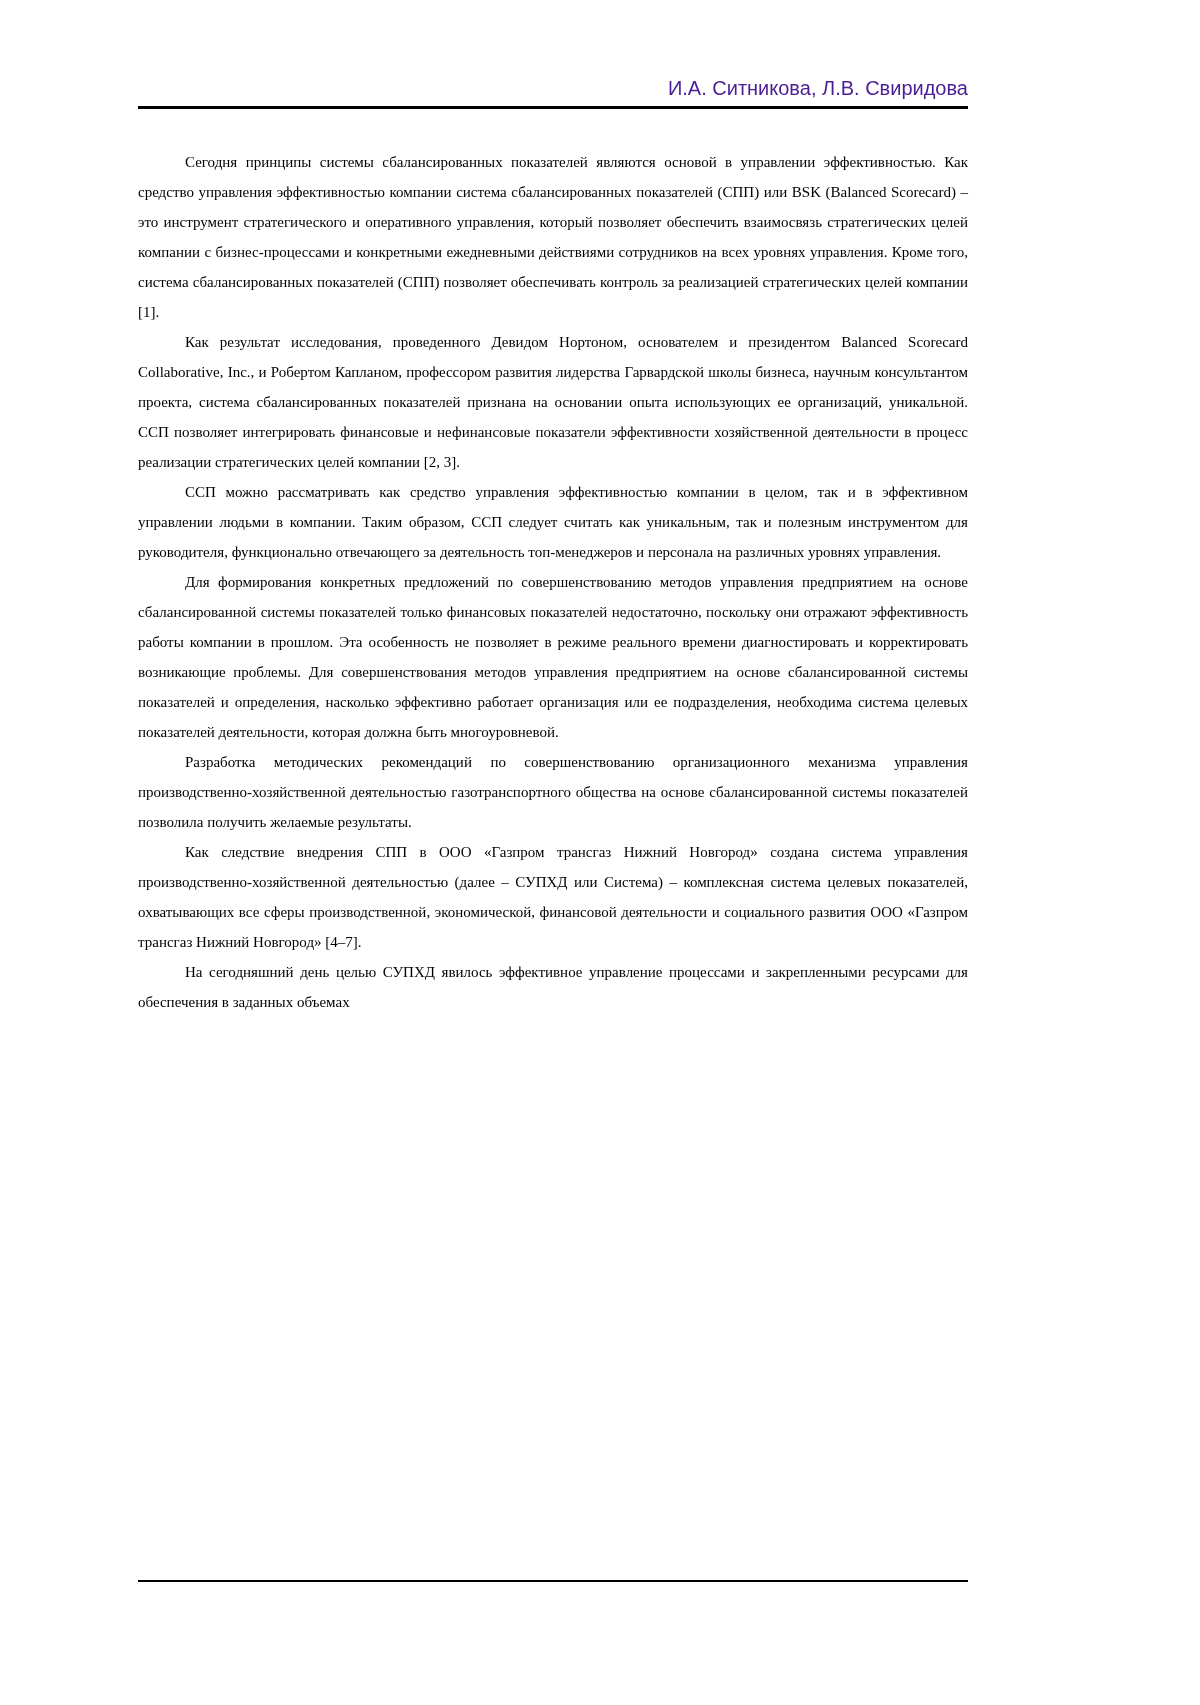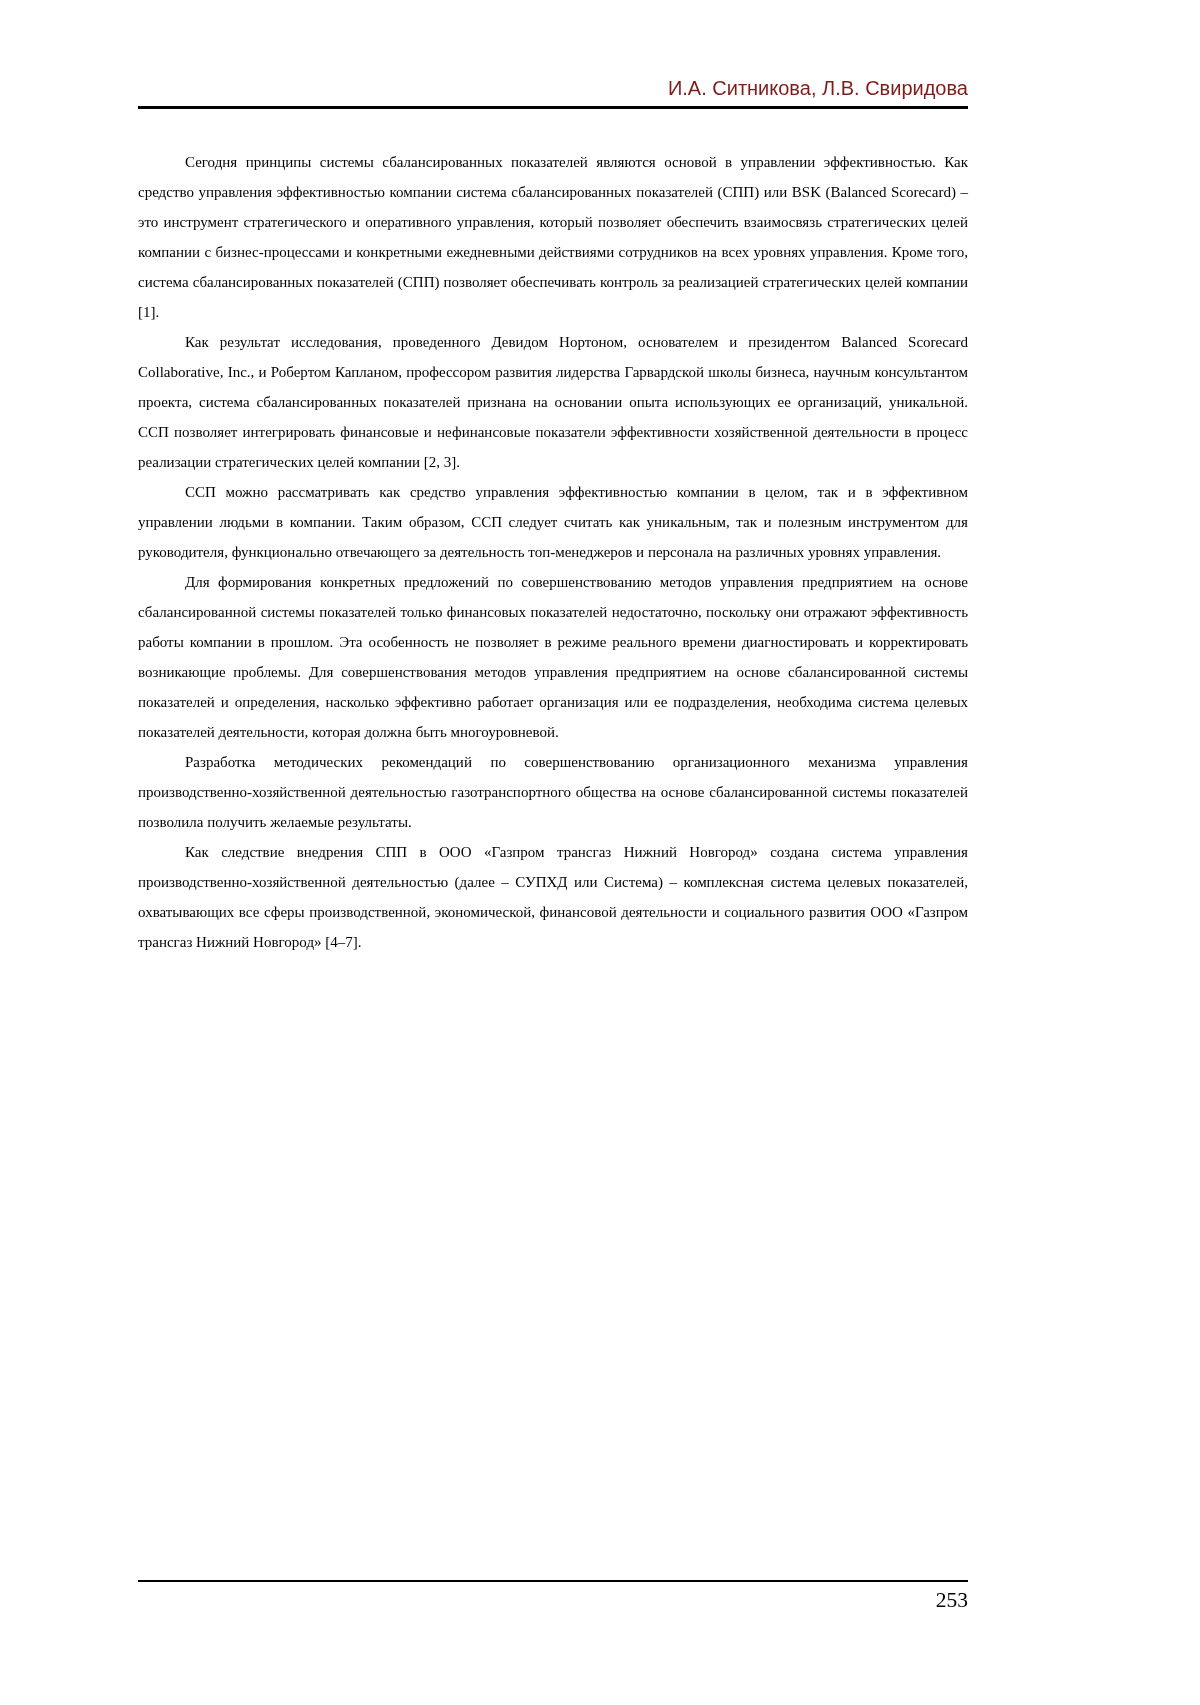--- a/index.html
+++ b/index.html
@@ -23,21 +23,21 @@
       width: 830px;
     }
     .header {
       padding-top: 76px;
     }
     .authors {
       font-family: "Liberation Sans", sans-serif;
       font-size: 20px;
       line-height: 24px;
       text-align: right;
-      color: #7f1d1d;
+      color: #4c1d95;
     }
     .header-rule {
       margin-top: 6px;
       height: 3px;
       background: #000000;
       width: 100%;
     }
     .body-text {
       margin-top: 38px;
       font-family: "Liberation Serif", serif;
@@ -82,22 +82,22 @@
       <div class="header-rule"></div>
     </div>
 
     <div class="body-text">
       <p>Сегодня принципы системы сбалансированных показателей являются основой в управлении эффективностью. Как средство управления эффективностью компании система сбалансированных показателей (СПП) или BSK (Balanced Scorecard) – это инструмент стратегического и оперативного управления, который позволяет обеспечить взаимосвязь стратегических целей компании с бизнес-процессами и конкретными ежедневными действиями сотрудников на всех уровнях управления. Кроме того, система сбалансированных показателей (СПП) позволяет обеспечивать контроль за реализацией стратегических целей компании [1].</p>
       <p>Как результат исследования, проведенного Девидом Нортоном, основателем и президентом Balanced Scorecard Collaborative, Inc., и Робертом Капланом, профессором развития лидерства Гарвардской школы бизнеса, научным консультантом проекта, система сбалансированных показателей признана на основании опыта использующих ее организаций, уникальной. ССП позволяет интегрировать финансовые и нефинансовые показатели эффективности хозяйственной деятельности в процесс реализации стратегических целей компании [2, 3].</p>
       <p>ССП можно рассматривать как средство управления эффективностью компании в целом, так и в эффективном управлении людьми в компании. Таким образом, ССП следует считать как уникальным, так и полезным инструментом для руководителя, функционально отвечающего за деятельность топ-менеджеров и персонала на различных уровнях управления.</p>
       <p>Для формирования конкретных предложений по совершенствованию методов управления предприятием на основе сбалансированной системы показателей только финансовых показателей недостаточно, поскольку они отражают эффективность работы компании в прошлом. Эта особенность не позволяет в режиме реального времени диагностировать и корректировать возникающие проблемы. Для совершенствования методов управления предприятием на основе сбалансированной системы показателей и определения, насколько эффективно работает организация или ее подразделения, необходима система целевых показателей деятельности, которая должна быть многоуровневой.</p>
       <p>Разработка методических рекомендаций по совершенствованию организационного механизма управления производственно-хозяйственной деятельностью газотранспортного общества на основе сбалансированной системы показателей позволила получить желаемые результаты.</p>
       <p>Как следствие внедрения СПП в ООО «Газпром трансгаз Нижний Новгород» создана система управления производственно-хозяйственной деятельностью (далее – СУПХД или Система) – комплексная система целевых показателей, охватывающих все сферы производственной, экономической, финансовой деятельности и социального развития ООО «Газпром трансгаз Нижний Новгород» [4–7].</p>
+      <p>На сегодняшний день целью СУПХД явилось эффективное управление процессами и закрепленными ресурсами для обеспечения в заданных объемах</p>
     </div>
 
   </div>
 
   <div class="footer">
     <div class="footer-rule"></div>
-    <div class="page-number">253</div>
   </div>
 
 </div>
 
 </body></html>

